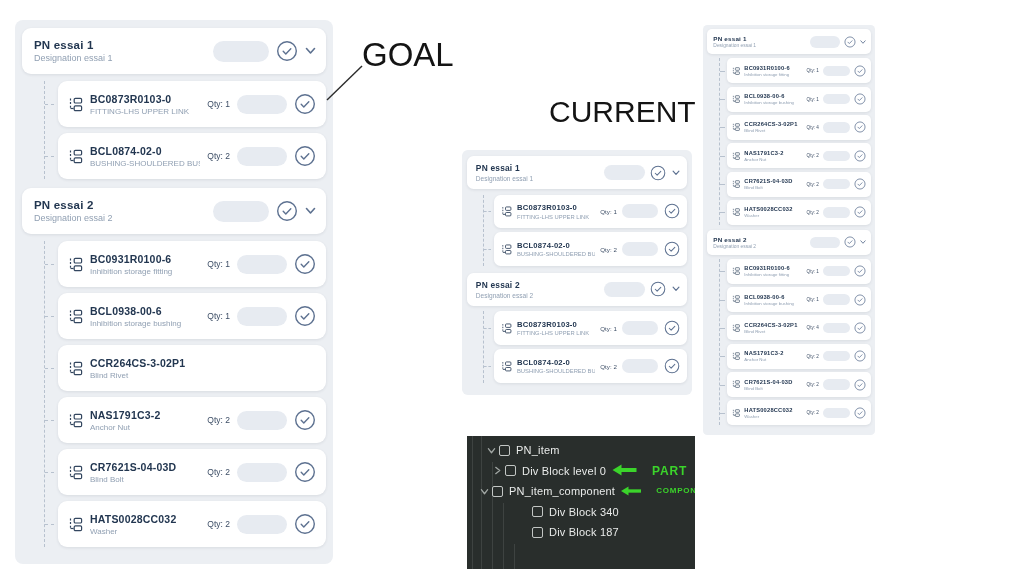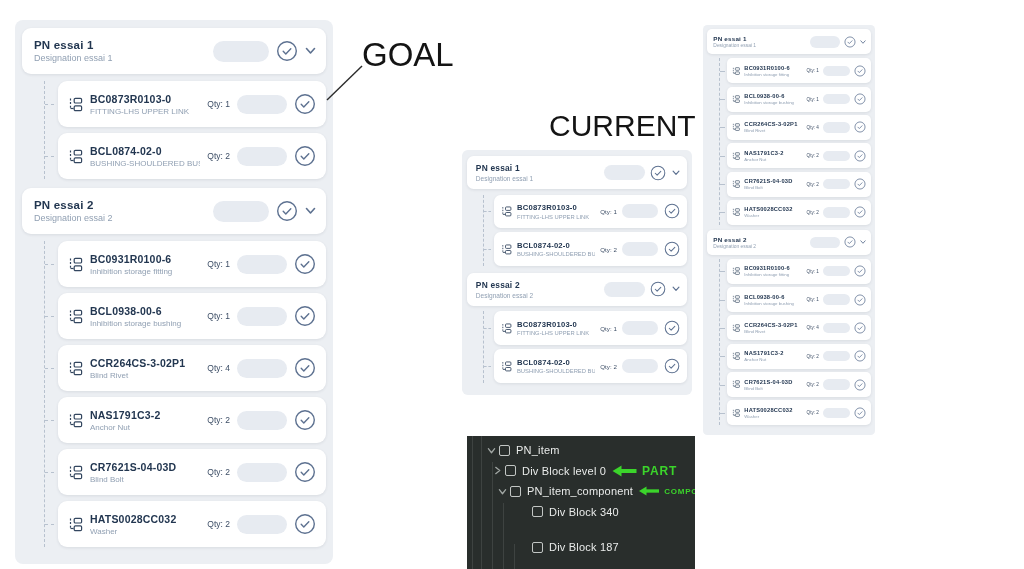--- a/index.html
+++ b/index.html
@@ -63,35 +63,35 @@
   .comp-icon { width: calc(15px * var(--u)); height: calc(15px * var(--u)); flex-shrink: 0; display: inline-flex; }
   .comp-icon svg { width: 100%; height: 100%; }
   .comp-text { flex: 1; min-width: 0; overflow: hidden; }
   .comp-pn   { font-size: calc(10.5px * var(--u)); font-weight: 700; color: var(--navy, #223650); letter-spacing: .2px; white-space: nowrap; }
   .comp-desig{ font-size: calc(8px * var(--u)); color: var(--slate, #91a0b3); margin-top: calc(2px * var(--u)); white-space: nowrap; overflow: hidden; }
   .qty { font-size: calc(8.5px * var(--u)); color: #3d4e66; white-space: nowrap; }
 
   
   .big-label { position: absolute; color: #141414; font-family: "Liberation Sans", sans-serif; }
   #goal-label    { left: 362px; top: 36px;  font-size: 33px; }
-  #current-label { left: 549px; top: 109px; font-size: 30px; }
+  #current-label { left: 549px; top: 95px; font-size: 30px; }
   .overlay-svg { position: absolute; left: 0; top: 0; pointer-events: none; }
 
   
   #navigator {
     position: absolute; left: 467px; top: 436px; width: 228px; height: 180px;
     background: var(--dark-bg, #292e2c); overflow: hidden; padding-top: 4px;
   }
   .nav-guide { position: absolute; width: 1px; background: rgba(255,255,255,.10); top: 0; bottom: 0; }
   .nav-row { position: relative; height: 20.5px; display: flex; align-items: center; }
   .nav-chev { width: 9px; height: 9px; display: inline-flex; margin-right: 3px; flex-shrink: 0; }
   .nav-chev svg { width: 100%; height: 100%; }
   .nav-box { width: 11px; height: 11px; border: 1.3px solid #c2c6c4; border-radius: 2px; margin-right: 6px; flex-shrink: 0; }
   .nav-label { font-size: 11px; color: var(--dark-text, #e9ebea); letter-spacing: .2px; white-space: nowrap; }
-  .nav-tag-wrap { display: inline-flex; align-items: center; margin-left: 6px; gap: 5px; }
+  .nav-tag-wrap { display: inline-flex; margin-left: 6px; gap: 15px; }
   .arr { color: var(--accent-green, #3bd42b); }
   .nav-tag { font-weight: 700; color: var(--accent-green, #3bd42b); letter-spacing: .8px; }
   .nav-tag.lg { font-size: 12px; }
   .nav-tag.sm { font-size: 8px; }
 </style>
 </head>
 <body>
 
 <div class="stage">
 
@@ -240,30 +240,20 @@
             <svg viewBox="0 0 15 15" fill="none" stroke="#33465f" stroke-width="1.2">
               <path d="M2.5 1.5v10" stroke-dasharray="2 1.6"></path>
               <path d="M2.5 11.5H5.6"></path>
               <rect x="6.2" y="1.3" width="7.4" height="4.7" rx="1.2"></rect>
               <rect x="6.2" y="8.9" width="7.4" height="4.7" rx="1.2"></rect>
             </svg>
           </span>
           <div class="comp-text">
             <div class="comp-pn">CCR264CS-3-02P1</div>
             <div class="comp-desig">Blind Rivet</div>
-          </div>
-          <div class="controls">
-            <span class="qty"><span>Qty:</span>&nbsp;<span>4</span></span>
-            <span class="pill sm"></span>
-            <span class="check-badge">
-              <svg viewBox="0 0 22 22" fill="none">
-                <circle cx="11" cy="11" r="9.3" stroke="#5d7190" stroke-width="1.4"></circle>
-                <path d="M7.2 11.3l2.6 2.6 5-5.2" stroke="#5d7190" stroke-width="1.4" stroke-linecap="round" stroke-linejoin="round"></path>
-              </svg>
-            </span>
           </div>
         </div>
         <div class="comp-card">
           <span class="comp-icon">
             <svg viewBox="0 0 15 15" fill="none" stroke="#33465f" stroke-width="1.2">
               <path d="M2.5 1.5v10" stroke-dasharray="2 1.6"></path>
               <path d="M2.5 11.5H5.6"></path>
               <rect x="6.2" y="1.3" width="7.4" height="4.7" rx="1.2"></rect>
               <rect x="6.2" y="8.9" width="7.4" height="4.7" rx="1.2"></rect>
             </svg>
@@ -846,21 +836,21 @@
           <span class="nav-tag-wrap">
             <span style="display: inline-flex;">
               <svg class="arr" viewBox="0 0 24 12" fill="currentColor" width="25" height="12">
                 <polygon points="0,6 9,0.6 9,11.4"></polygon>
                 <rect x="8" y="4" width="16" height="4"></rect>
               </svg>
             </span>
             <span class="nav-tag lg">PART</span>
           </span>
         </div>
-        <div class="nav-row" style="padding-left: 31px;">
+        <div class="nav-row" style="padding-left: 13px;">
           <span class="nav-chev">
             <svg viewBox="0 0 10 8" fill="none">
               <path d="M1.5 2L5 6.5 8.5 2" stroke="#a2a8a5" stroke-width="1.4" stroke-linecap="round" stroke-linejoin="round"></path>
             </svg>
           </span>
           <span class="nav-box"></span>
           <span class="nav-label">PN_item_component</span>
           <span class="nav-tag-wrap">
             <span style="display: inline-flex;">
               <svg class="arr" viewBox="0 0 24 12" fill="currentColor" width="20" height="10">
@@ -869,21 +859,21 @@
               </svg>
             </span>
             <span class="nav-tag sm">COMPONENT</span>
           </span>
         </div>
         <div class="nav-row" style="padding-left: 53px;">
           <span class="nav-chev"></span>
           <span class="nav-box"></span>
           <span class="nav-label">Div Block 340</span>
         </div>
-        <div class="nav-row" style="padding-left: 53px; margin-top: 15px;">
+        <div class="nav-row" style="padding-left: 53px;">
           <span class="nav-chev"></span>
           <span class="nav-box"></span>
           <span class="nav-label">Div Block 187</span>
         </div>
       </div>
   </div>
 
 </div>
 
 </body></html>

